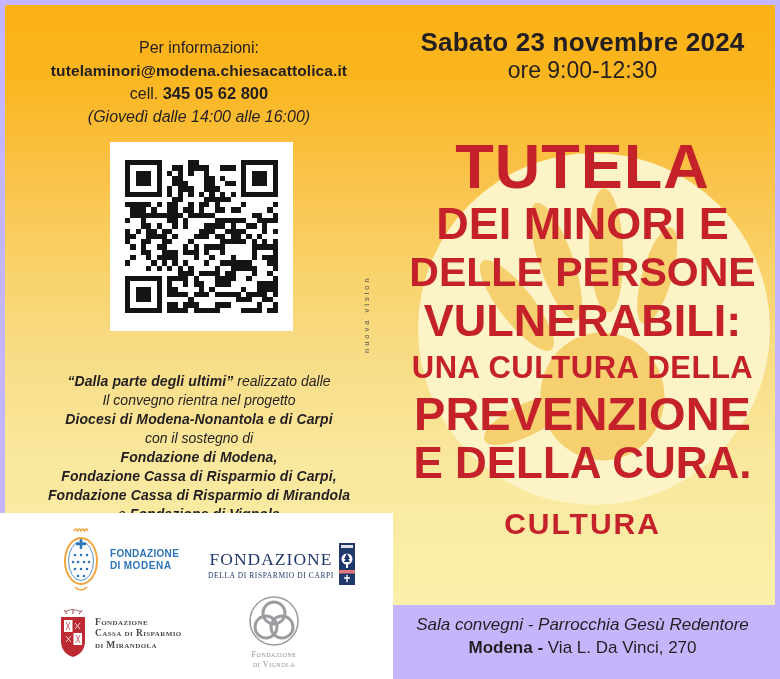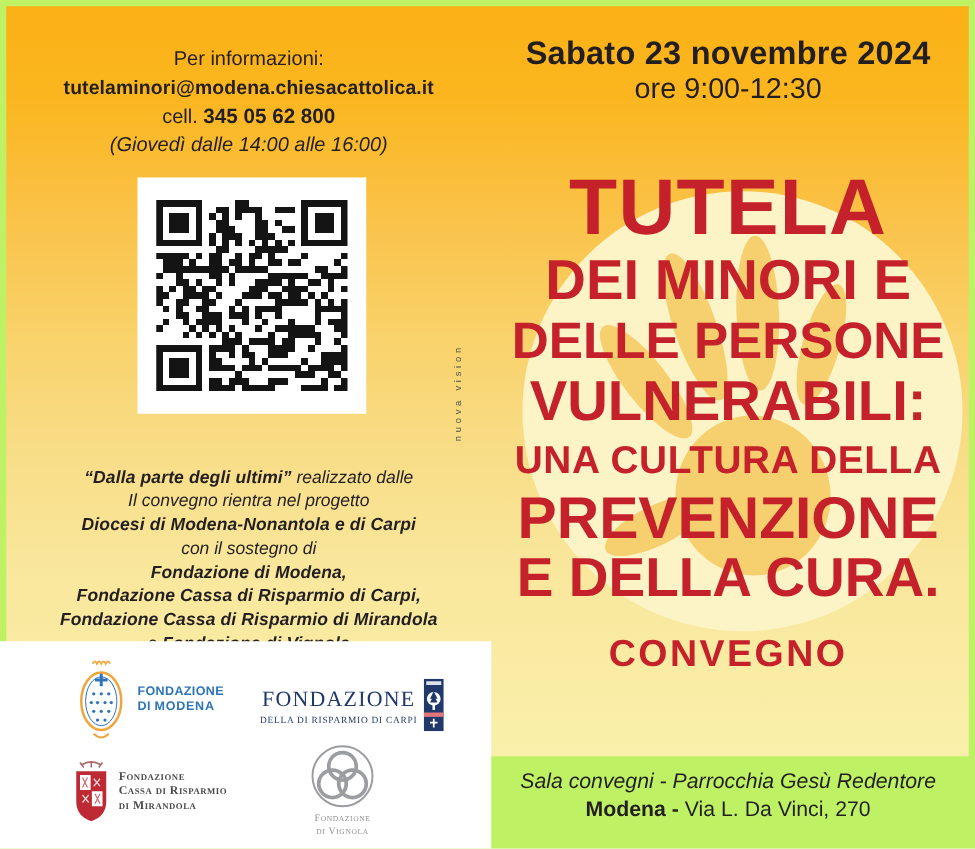--- a/index.html
+++ b/index.html
@@ -1,16 +1,16 @@
 <!DOCTYPE html>
 <html><head>
 <meta charset="utf-8">
 <style>
   html,body{margin:0;padding:0;background:#fff;}
-  .page{position:relative;width:780px;height:679px;background:#bef264;overflow:hidden;
+  .page{position:relative;width:780px;height:679px;background:#c4b5fd;overflow:hidden;
         font-family:"Liberation Sans",sans-serif;color:#231F20;}
   .gradient{position:absolute;left:5px;top:5px;width:770px;height:600px;
         background:linear-gradient(180deg,#FBB116 0%,#FBB61F 12%,#FAC248 28%,#F9D26A 44%,
                     #F8DC85 58%,#F9E79C 75%,#FAF0AB 100%);}
   
   .panel-left{position:absolute;left:5px;top:5px;width:388px;height:674px;}
   .info{position:absolute;top:31px;left:0;width:100%;text-align:center;line-height:23px;}
   .info .lbl{font-size:16px;}
   .info .email{font-weight:bold;font-size:15.5px;letter-spacing:.1px;}
   .info .cell{font-size:16px;}
@@ -528,20 +528,20 @@
     <div class="title">
       <div class="t0">TUTELA</div>
       <div class="t1">DEI MINORI E</div>
       <div class="t2">DELLE PERSONE</div>
       <div class="t3">VULNERABILI:</div>
       <div class="t4">UNA CULTURA DELLA</div>
       <div class="t5">PREVENZIONE</div>
       <div class="t6">E DELLA CURA.</div>
     </div>
 
-    <div class="convegno">CONVEGNO</div>
+    <div class="convegno">CULTURA</div>
 
     <div class="venue">
       <div class="v1">Sala convegni - Parrocchia Gesù Redentore</div>
       <div class="v2"><b>Modena -</b><span> Via L. Da Vinci, 270</span></div>
     </div>
   </section>
 </div>
 
 </body></html>

